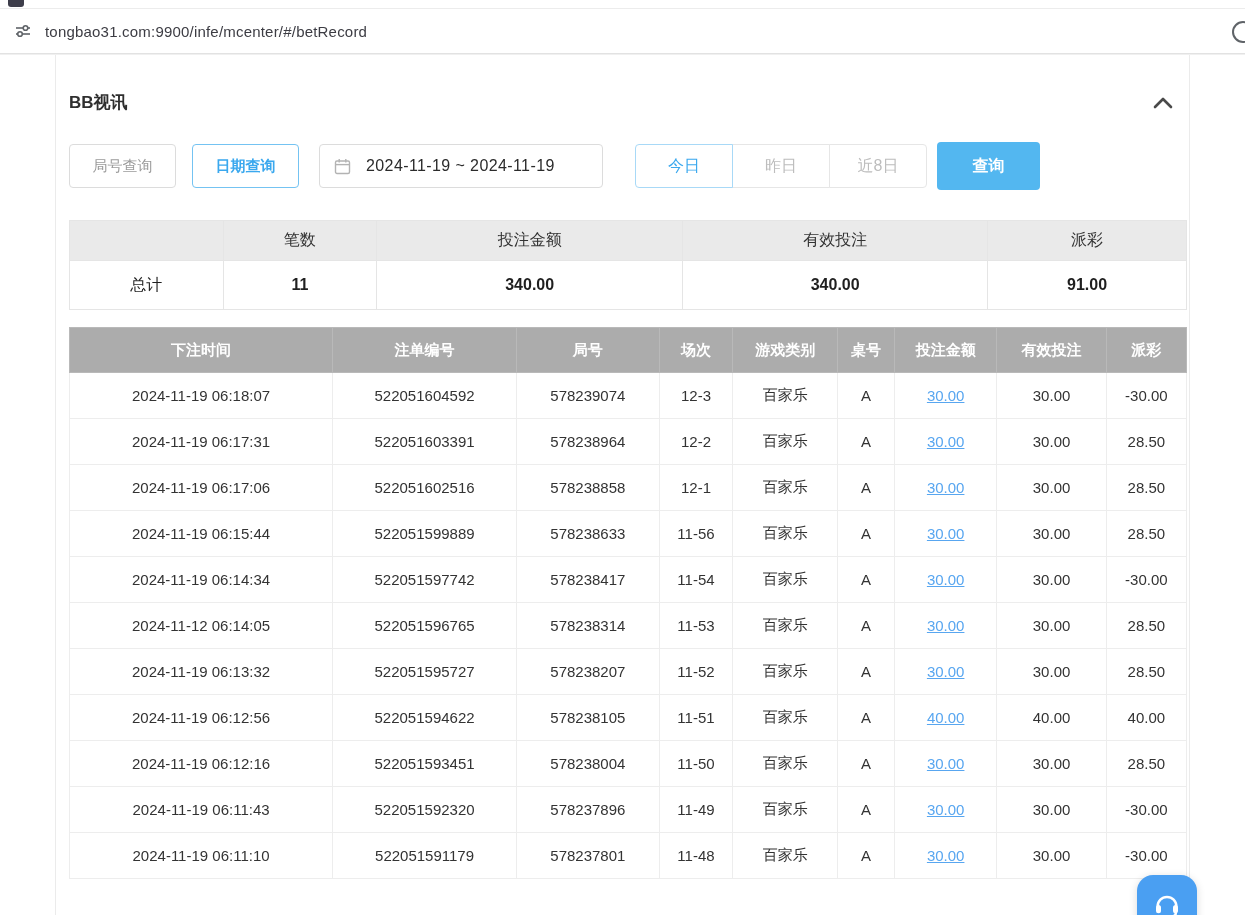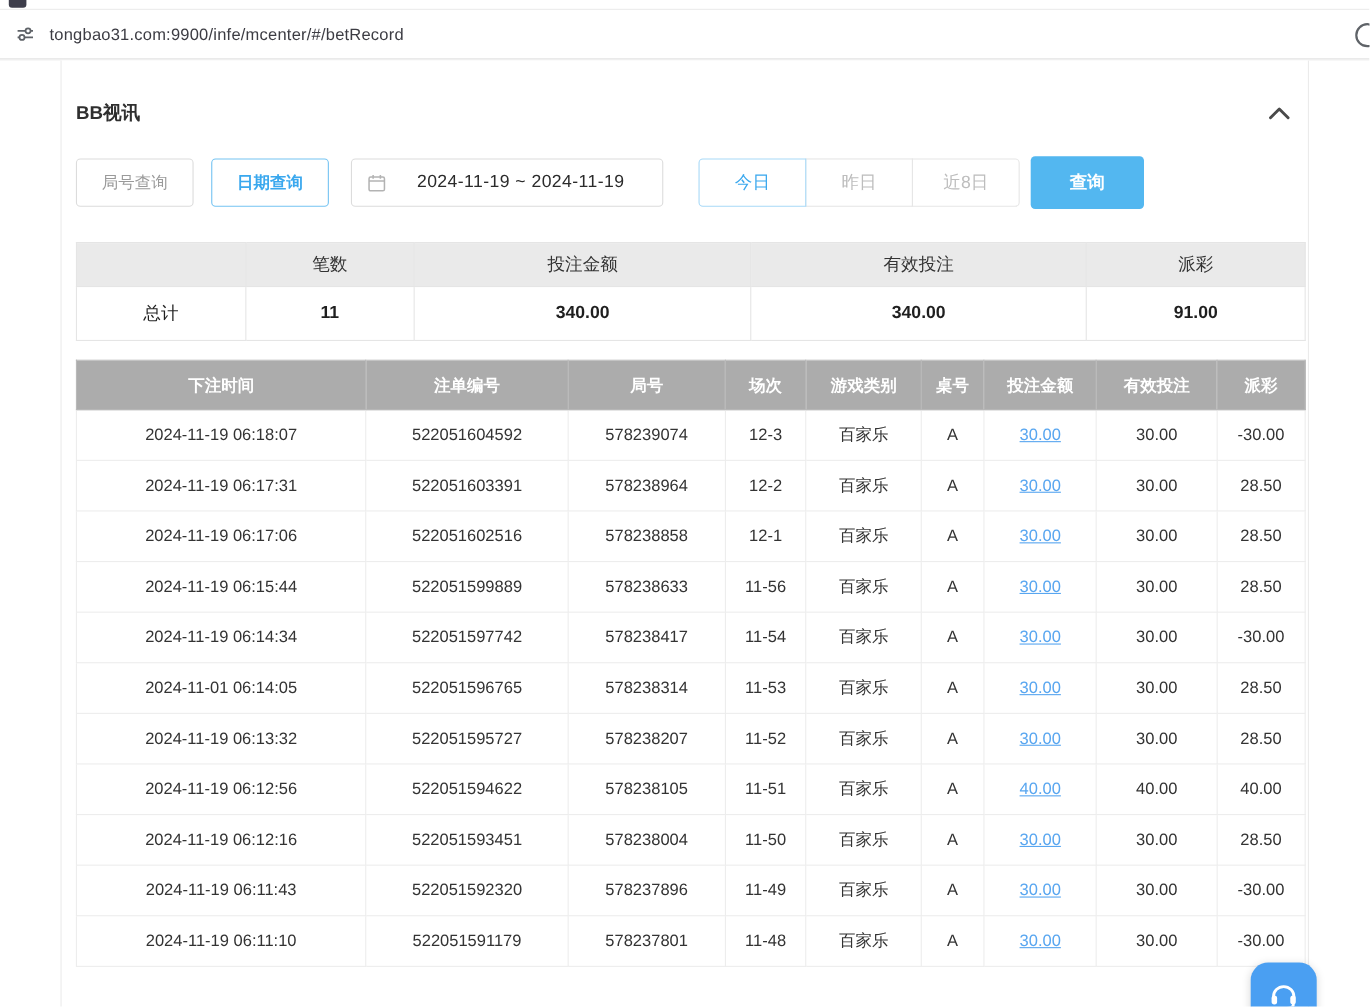--- a/index.html
+++ b/index.html
@@ -55,21 +55,21 @@
     font-size: 15px; display: inline-flex; align-items: center; justify-content: center;
     cursor: pointer; border: 1px solid #dcdcdc; color: #9a9a9a;
   }
   .btn-tab { width: 107px; }
   .btn-tab.active { border-color: #74c3f2; color: #3aa8ee; font-weight: bold; }
   .btn-tab + .btn-tab { margin-left: 16px; }
 
   .date-input {
     margin-left: 20px; width: 284px; height: 44px;
     border: 1px solid #dcdcdc; border-radius: 4px;
-    display: flex; align-items: center; gap: 28px; padding: 0 14px;
+    display: flex; align-items: center; gap: 15px; padding: 0 14px;
     cursor: pointer; background: #fff;
   }
   .date-text { font-size: 16px; color: #2b2b2b; letter-spacing: 0.4px; white-space: nowrap; }
 
   .quick-group { margin-left: 32px; display: flex; text-align: center; }
   .quick-btn {
     width: 98px; height: 44px; background: #fff; border: 1px solid #e6e6e6;
     font-size: 16px; color: #bdbdbd; display: inline-flex; align-items: center;
     justify-content: center; cursor: pointer; margin-left: -1px; position: relative;
   }
@@ -276,21 +276,21 @@
             <td>522051597742</td>
             <td>578238417</td>
             <td>11-54</td>
             <td>百家乐</td>
             <td>A</td>
             <td><span class="bet-link">30.00</span></td>
             <td>30.00</td>
             <td class="neg">-30.00</td>
           </tr>
           <tr>
-            <td>2024-11-01 06:14:05</td>
+            <td>2024-11-12 06:14:05</td>
             <td>522051596765</td>
             <td>578238314</td>
             <td>11-53</td>
             <td>百家乐</td>
             <td>A</td>
             <td><span class="bet-link">30.00</span></td>
             <td>30.00</td>
             <td>28.50</td>
           </tr>
           <tr>

